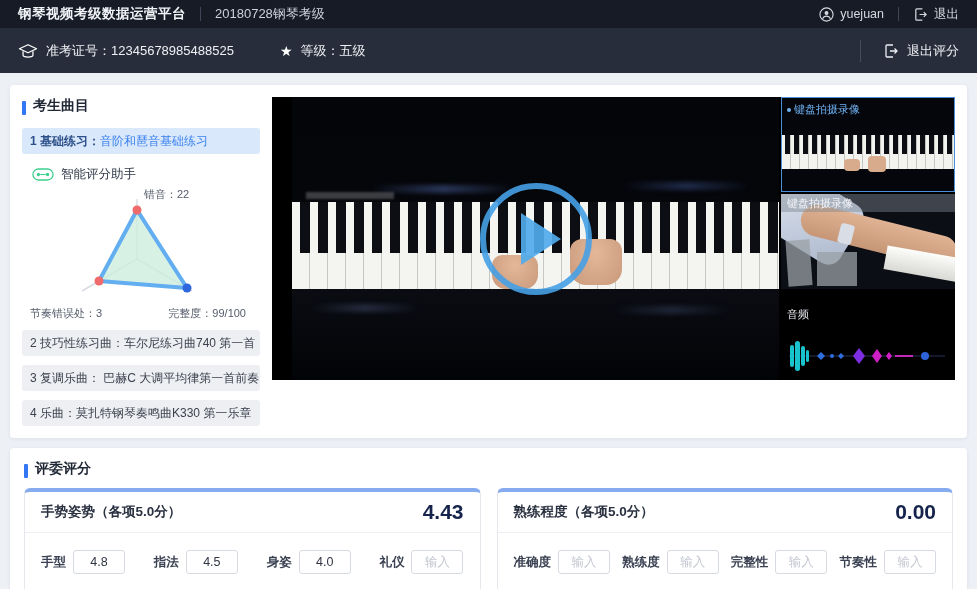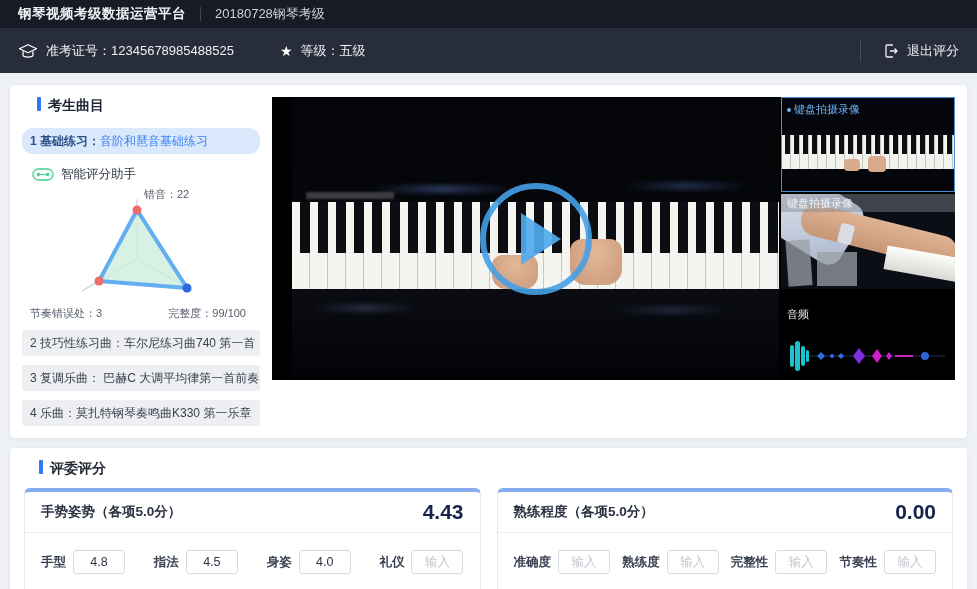--- a/index.html
+++ b/index.html
@@ -24,29 +24,29 @@
   .subbar-right { margin-left:auto; display:flex; align-items:center; }
   .sb-divider { width:1px; height:22px; background:#454c5c; margin-right:22px; }
   .exit-scoring { display:flex; align-items:center; cursor:pointer; }
 
   
   .main { padding:12px 10px 0; display:flex; flex-direction:column; height:514px; }
   .card { background:#fff; border-radius:4px; box-shadow:0 1px 4px rgba(25,45,85,.07); }
   .card1 { padding:12px; display:flex; }
   .card2 { margin-top:10px; flex:1; padding:12px 14px 0; }
 
-  .section-title { display:flex; align-items:flex-start;margin-left:15px; }
+  .section-title { display:flex; align-items:flex-end; }
   .accent-bar { width:4px; height:14px; background:#3377f6; border-radius:1px; margin-right:7px; }
   .section-title span { font-size:14px; font-weight:bold; color:#1f2634; }
 
   
   .sidebar { width:238px; flex-shrink:0; }
   .track-item { height:26px; line-height:26px; border-radius:3px; padding:0 8px; font-size:12px; white-space:nowrap; overflow:hidden; cursor:pointer; }
   .track-item.plain { background:#edeff3; color:#3c414d; margin-top:9px; }
-  .track-item.active { background:#d9e8fa; margin-top:13px;border-radius:11px; }
+  .track-item.active { background:#d9e8fa; margin-top:13px; }
   .track-item.active .t-prefix { color:#2b4f88; font-weight:bold; }
   .track-item.active .t-name { color:#3b82f0; }
   .assistant { display:flex; align-items:center; margin:12px 0 0 10px; font-size:12.5px; color:#2e3645; }
   .assistant .icon { display:inline-flex; margin-right:7px; }
 
   .radar-wrap { position:relative; width:230px; height:136px; margin-top:2px; }
   .radar-label { position:absolute; font-size:11px; color:#555c6b; white-space:nowrap; }
   .rl-top { left:122px; top:2px; }
   .rl-bl { left:8px; bottom:0;text-align:right; }
   .rl-br { right:6px; bottom:0; }
@@ -118,20 +118,42 @@
       font-size:12.5px; color:#2f3542; background:#fff; outline:none; font-family:inherit; }
   .field input::placeholder { color:#c3c7d0; }
 </style>
 </head>
 <body>
 
 <header class="topbar">
   <span class="app-title">钢琴视频考级数据运营平台</span>
   <span class="tb-divider"></span>
   <span class="session">20180728钢琴考级</span>
+  <div class="topbar-right">
+    <div class="user-block">
+      <span class="icon">
+        <svg width="15" height="15" viewBox="0 0 16 16">
+            <circle cx="8" cy="8" r="7" fill="none" stroke="#d5d9e0" stroke-width="1.2"></circle>
+            <circle cx="8" cy="6.3" r="2.1" fill="#d5d9e0"></circle>
+            <path d="M3.8 12.6c.9-2 2.5-2.9 4.2-2.9s3.3.9 4.2 2.9" fill="none" stroke="#d5d9e0" stroke-width="1.2"></path>
+          </svg>
+      </span>
+      <span>yuejuan</span>
+    </div>
+    <span class="tb-divider"></span>
+    <div class="exit-block">
+      <span class="icon">
+        <svg width="15" height="15" viewBox="0 0 16 16">
+            <path d="M10 2H4a1 1 0 0 0-1 1v10a1 1 0 0 0 1 1h6" fill="none" stroke="#d5d9e0" stroke-width="1.3"></path>
+            <path d="M7 8h7M11.5 5.5 14 8l-2.5 2.5" fill="none" stroke="#d5d9e0" stroke-width="1.3"></path>
+          </svg>
+      </span>
+      <span>退出</span>
+    </div>
+  </div>
 </header>
 
 <div class="subbar">
   <div class="ticket">
     <span class="icon">
       <svg width="20" height="18" viewBox="0 0 22 20">
           <path d="M11 3 1.5 7.5 11 12l9.5-4.5z" fill="none" stroke="#fff" stroke-width="1.4" stroke-linejoin="round"></path>
           <path d="M5.5 10.2v4.2c0 1.2 2.5 2.3 5.5 2.3s5.5-1.1 5.5-2.3v-4.2" fill="none" stroke="#fff" stroke-width="1.4"></path>
         </svg>
     </span>

